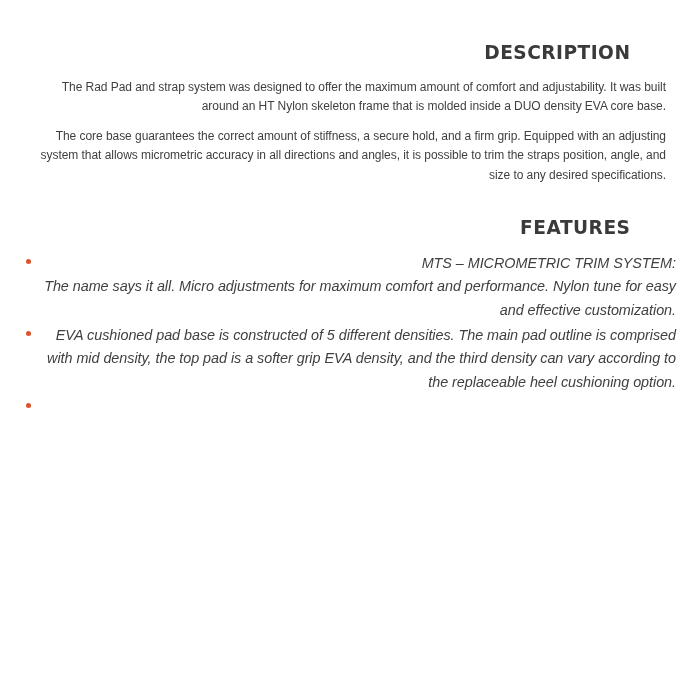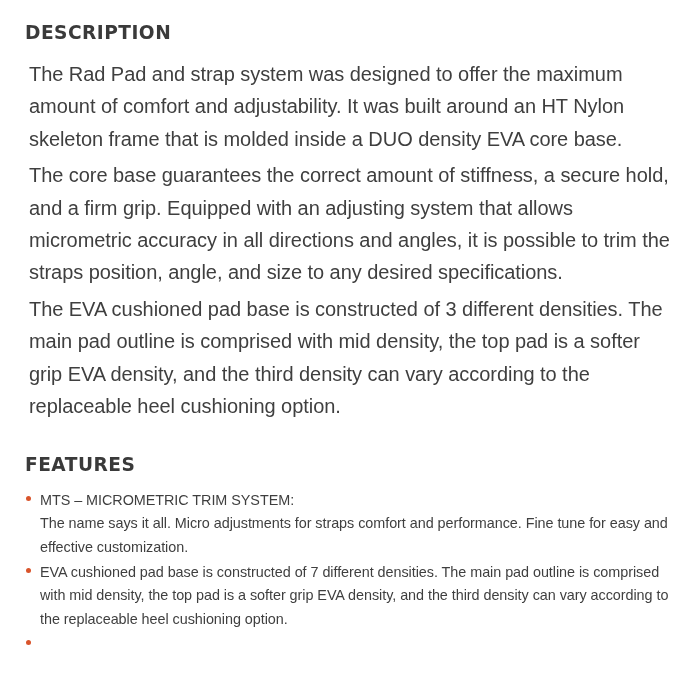--- a/index.html
+++ b/index.html
@@ -11,47 +11,49 @@
     height: 700px;
     background: #ffffff;
     font-family: "Liberation Sans", sans-serif;
     color: #3b3b3b;
     overflow: hidden;
   }
   .page {
     box-sizing: border-box;
     width: 700px;
     height: 700px;
-    padding: 20px 24px 10px 25px;
+    padding: 40px 24px 10px 25px;
+    text-align: right;
   }
   .section-heading {
     font-family: "DejaVu Sans", sans-serif;
     font-weight: bold;
     font-size: 20px;
     letter-spacing: 0.5px;
     color: #3a3a3a;
     margin: 0 0 14px 0;
     transform: scaleX(0.93);
     transform-origin: left center;
   }
   .section-heading.features {
     margin-top: 30px;
     margin-bottom: 13px;
   }
   .body-text p {
-    margin: 4px;
-    font-size: 20px;
+    margin: 10px;
+    font-size: 12px;
     line-height: 1.62;
     color: #3f3f3f;
     letter-spacing: -0.05px;
   }
   .features-list {
     list-style: none;
     margin: 0;
     padding: 0;
+    font-style: italic;
   }
   .feature-item {
     position: relative;
     padding-left: 15px;
     margin-bottom: 2px;
   }
   .feature-bullet {
     position: absolute;
     left: 1px;
     top: 7px;
@@ -76,33 +78,32 @@
 </head>
 <body>
 
 <div class="page">
 
   <h2 class="section-heading">DESCRIPTION</h2>
 
   <div class="body-text">
     <p>The Rad Pad and strap system was designed to offer the maximum amount of comfort and adjustability. It was built around an HT Nylon skeleton frame that is molded inside a DUO density EVA core base.</p>
     <p>The core base guarantees the correct amount of stiffness, a secure hold, and a firm grip. Equipped with an adjusting system that allows micrometric accuracy in all directions and angles, it is possible to trim the straps position, angle, and size to any desired specifications.</p>
-    <p>The EVA cushioned pad base is constructed of 3 different densities. The main pad outline is comprised with mid density, the top pad is a softer grip EVA density, and the third density can vary according to the replaceable heel cushioning option.</p>
   </div>
 
   <h2 class="section-heading features">FEATURES</h2>
 
   <ul class="features-list">
     <li class="feature-item">
       <span class="feature-bullet" style="background: rgb(217, 84, 43);"></span>
       <div class="feature-title">MTS – MICROMETRIC TRIM SYSTEM:</div>
-      <div class="feature-desc">The name says it all. Micro adjustments for straps comfort and performance. Fine tune for easy and effective customization.</div>
+      <div class="feature-desc">The name says it all. Micro adjustments for maximum comfort and performance. Nylon tune for easy and effective customization.</div>
     </li>
     <li class="feature-item">
       <span class="feature-bullet" style="background: rgb(217, 84, 43);"></span>
-      <div class="feature-desc">EVA cushioned pad base is constructed of 7 different densities. The main pad outline is comprised with mid density, the top pad is a softer grip EVA density, and the third density can vary according to the replaceable heel cushioning option.</div>
+      <div class="feature-desc">EVA cushioned pad base is constructed of 5 different densities. The main pad outline is comprised with mid density, the top pad is a softer grip EVA density, and the third density can vary according to the replaceable heel cushioning option.</div>
     </li>
     <li class="feature-item">
       <span class="feature-bullet" style="background: rgb(217, 84, 43);"></span>
     </li>
   </ul>
 
 </div>
 
 </body></html>

